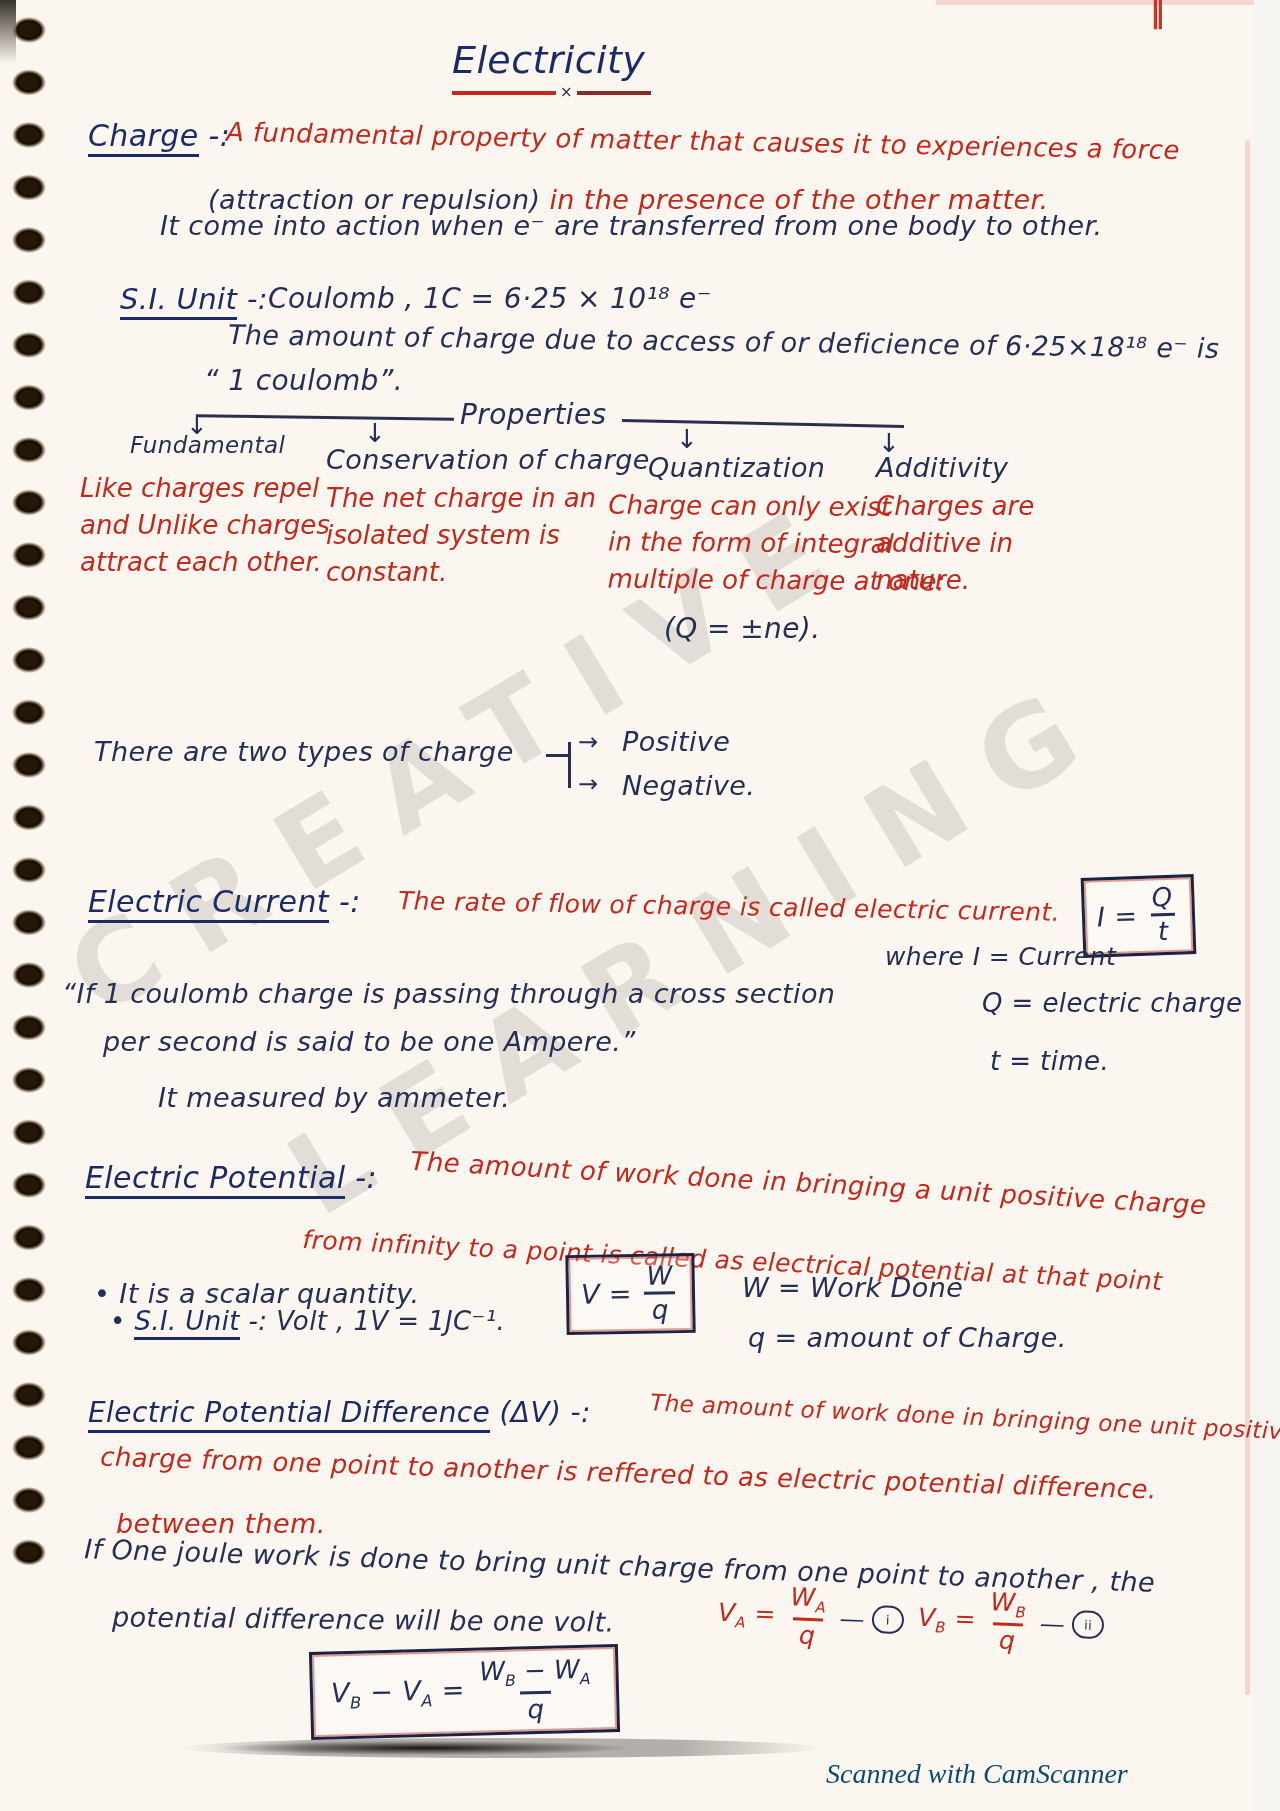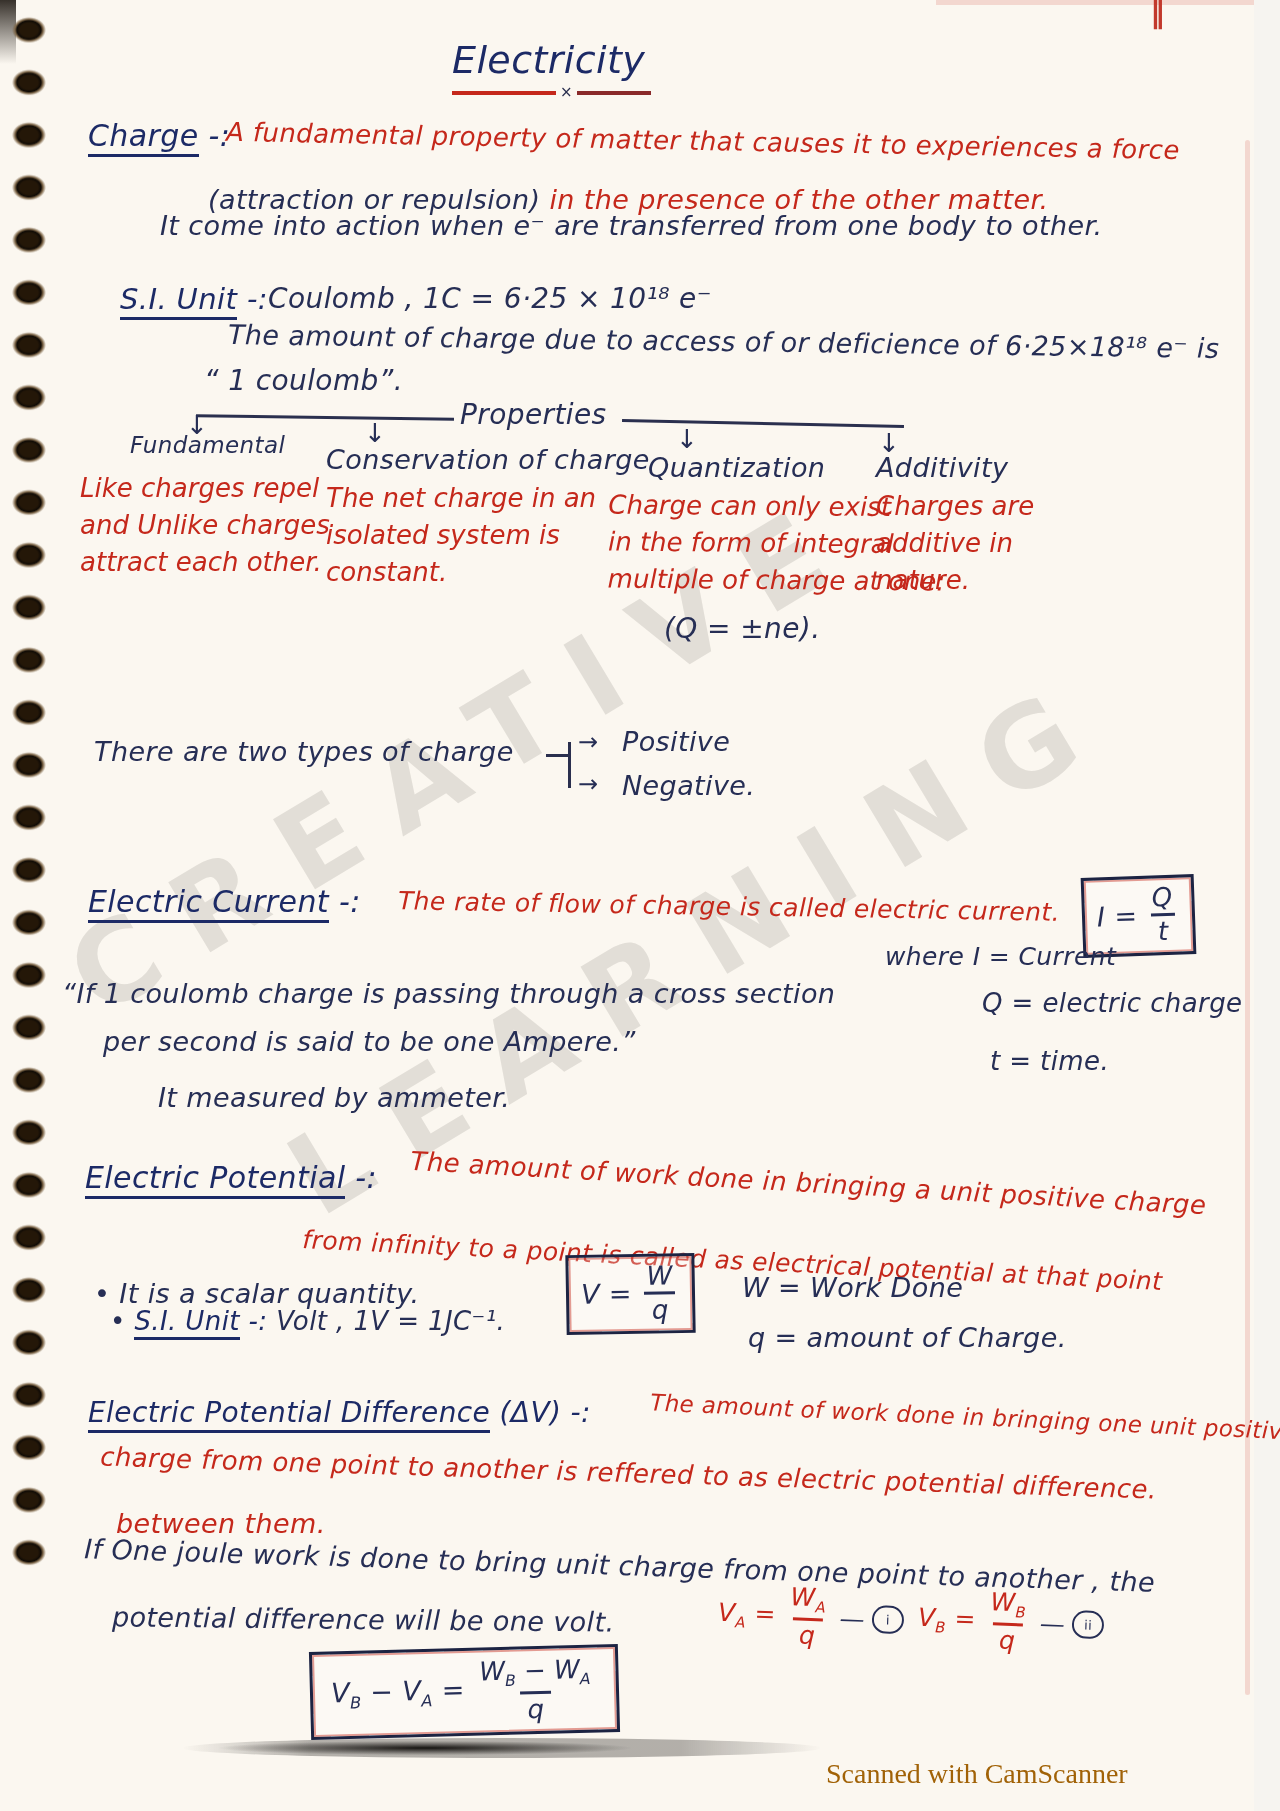--- a/index.html
+++ b/index.html
@@ -32,21 +32,21 @@
   .circ{display:inline-flex;align-items:center;justify-content:center;min-width:24px;height:24px;border:2.5px solid currentColor;border-radius:14px;font-size:13px;font-style:normal;padding:0 2px;}
   .tline{position:absolute;background:#2a2f4e;height:3px;z-index:3;}
   .vline{position:absolute;border-left:3px solid #2a2f4e;z-index:3;}
   .col{position:absolute;font-style:italic;font-size:26px;line-height:37px;z-index:3;white-space:nowrap;}
   .title-underline{display:flex;align-items:center;margin-top:2px;}
   .tl-seg{display:inline-block;height:3.5px;background:var(--red);}
   .tl-x{color:#2a2f4e;font-size:15px;margin:0 4px;font-style:normal;position:relative;top:-1px;}
   .smudge{position:absolute;left:182px;top:1738px;width:640px;height:20px;border-radius:50%;z-index:3;
     background:radial-gradient(ellipse 45% 50% at 38% 50%, rgba(12,10,8,.95), rgba(12,10,8,0) 72%),
                linear-gradient(90deg, rgba(12,10,8,0), rgba(12,10,8,.3) 20% 78%, rgba(12,10,8,0));}
-  .cam{position:absolute;font-family:"Liberation Serif","DejaVu Serif",serif;color:#a16207;z-index:3;}
+  .cam{position:absolute;font-family:"Liberation Serif","DejaVu Serif",serif;color:#0c4a6e;z-index:3;font-style:italic;}
 </style>
 </head>
 <body>
 
 <div class="page">
 
   <div class="spiral"></div>
   <div class="corner-dark"></div>
   <div class="edge-pink"></div>
   <div class="edge-top"></div>

